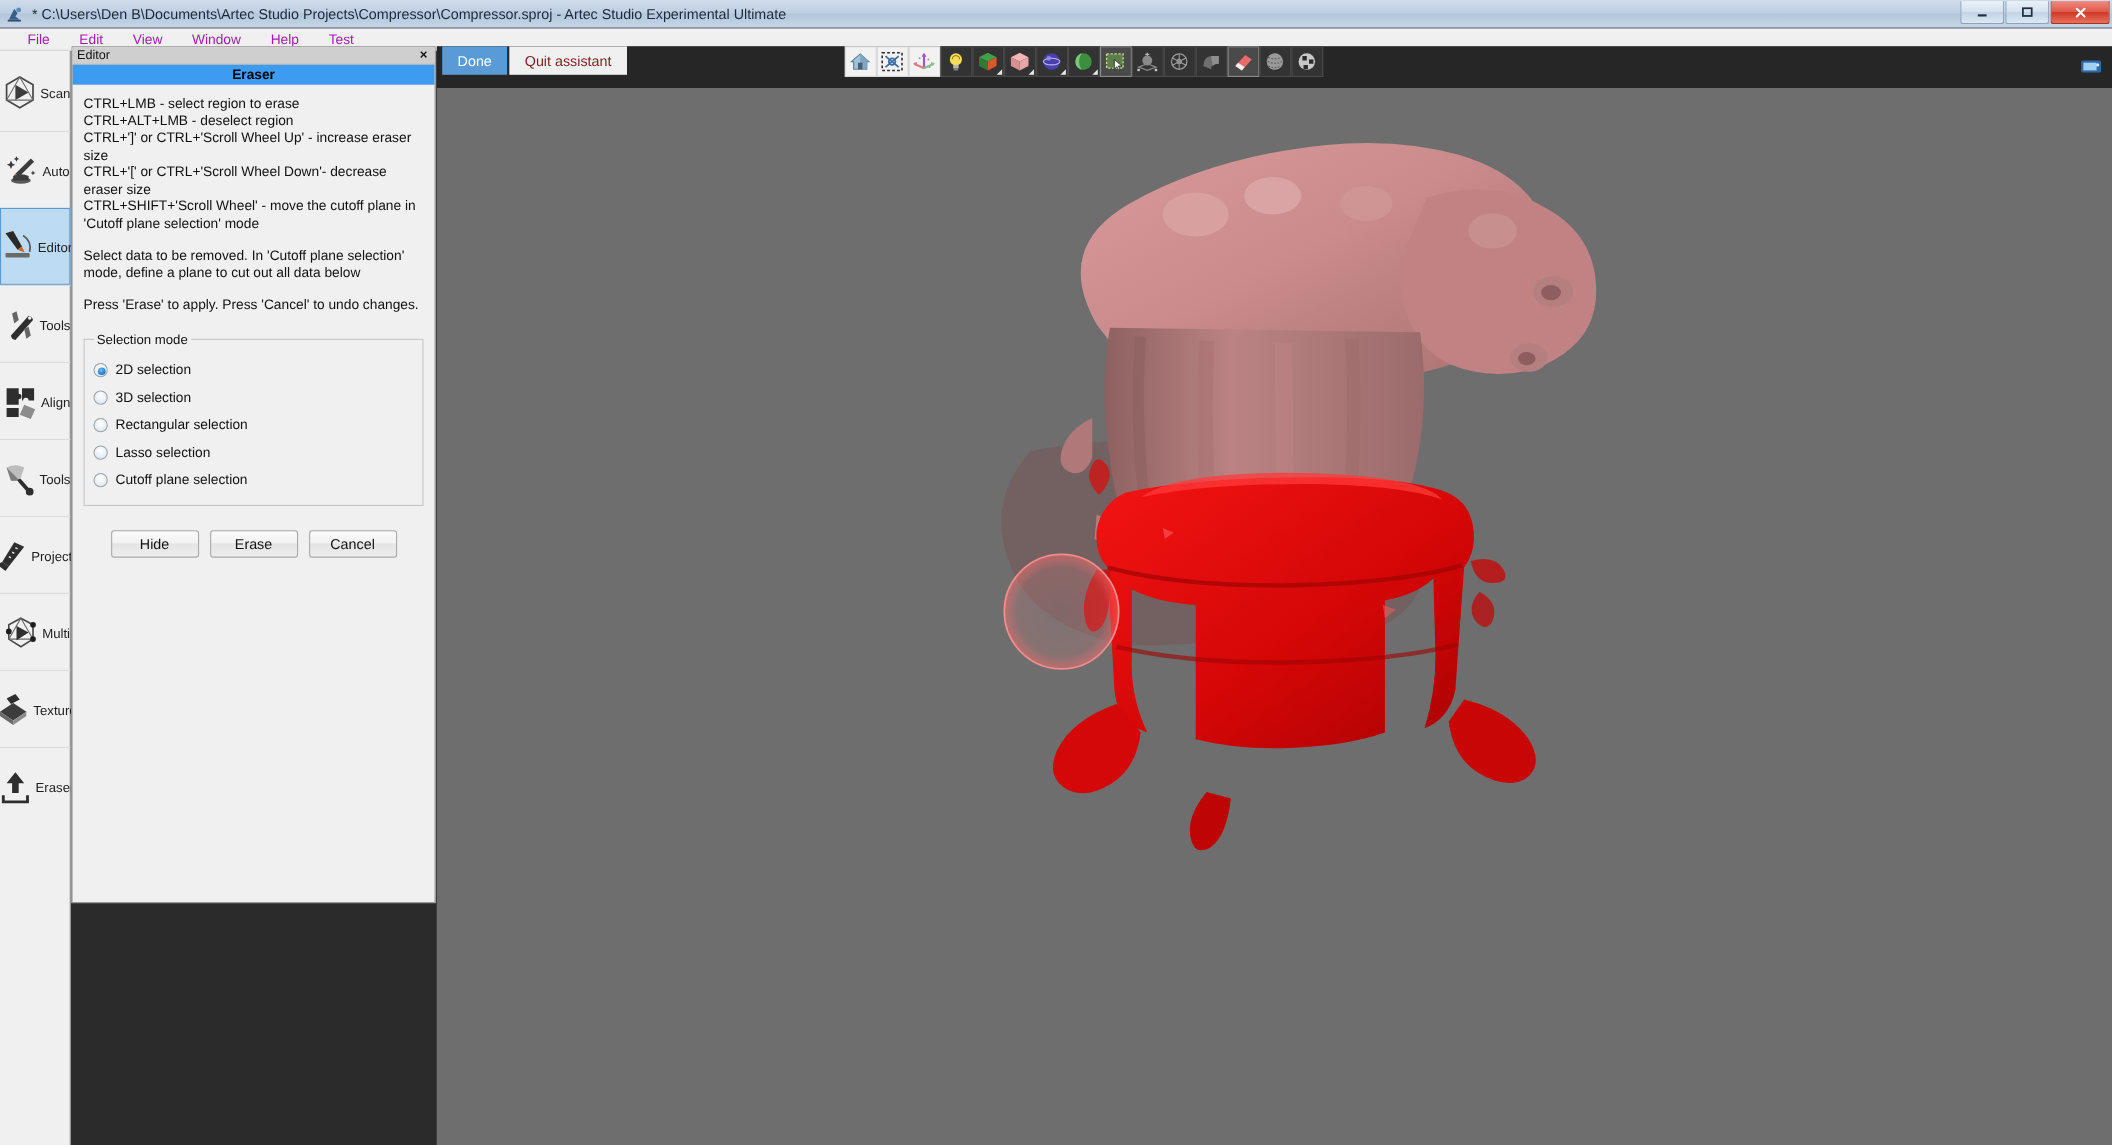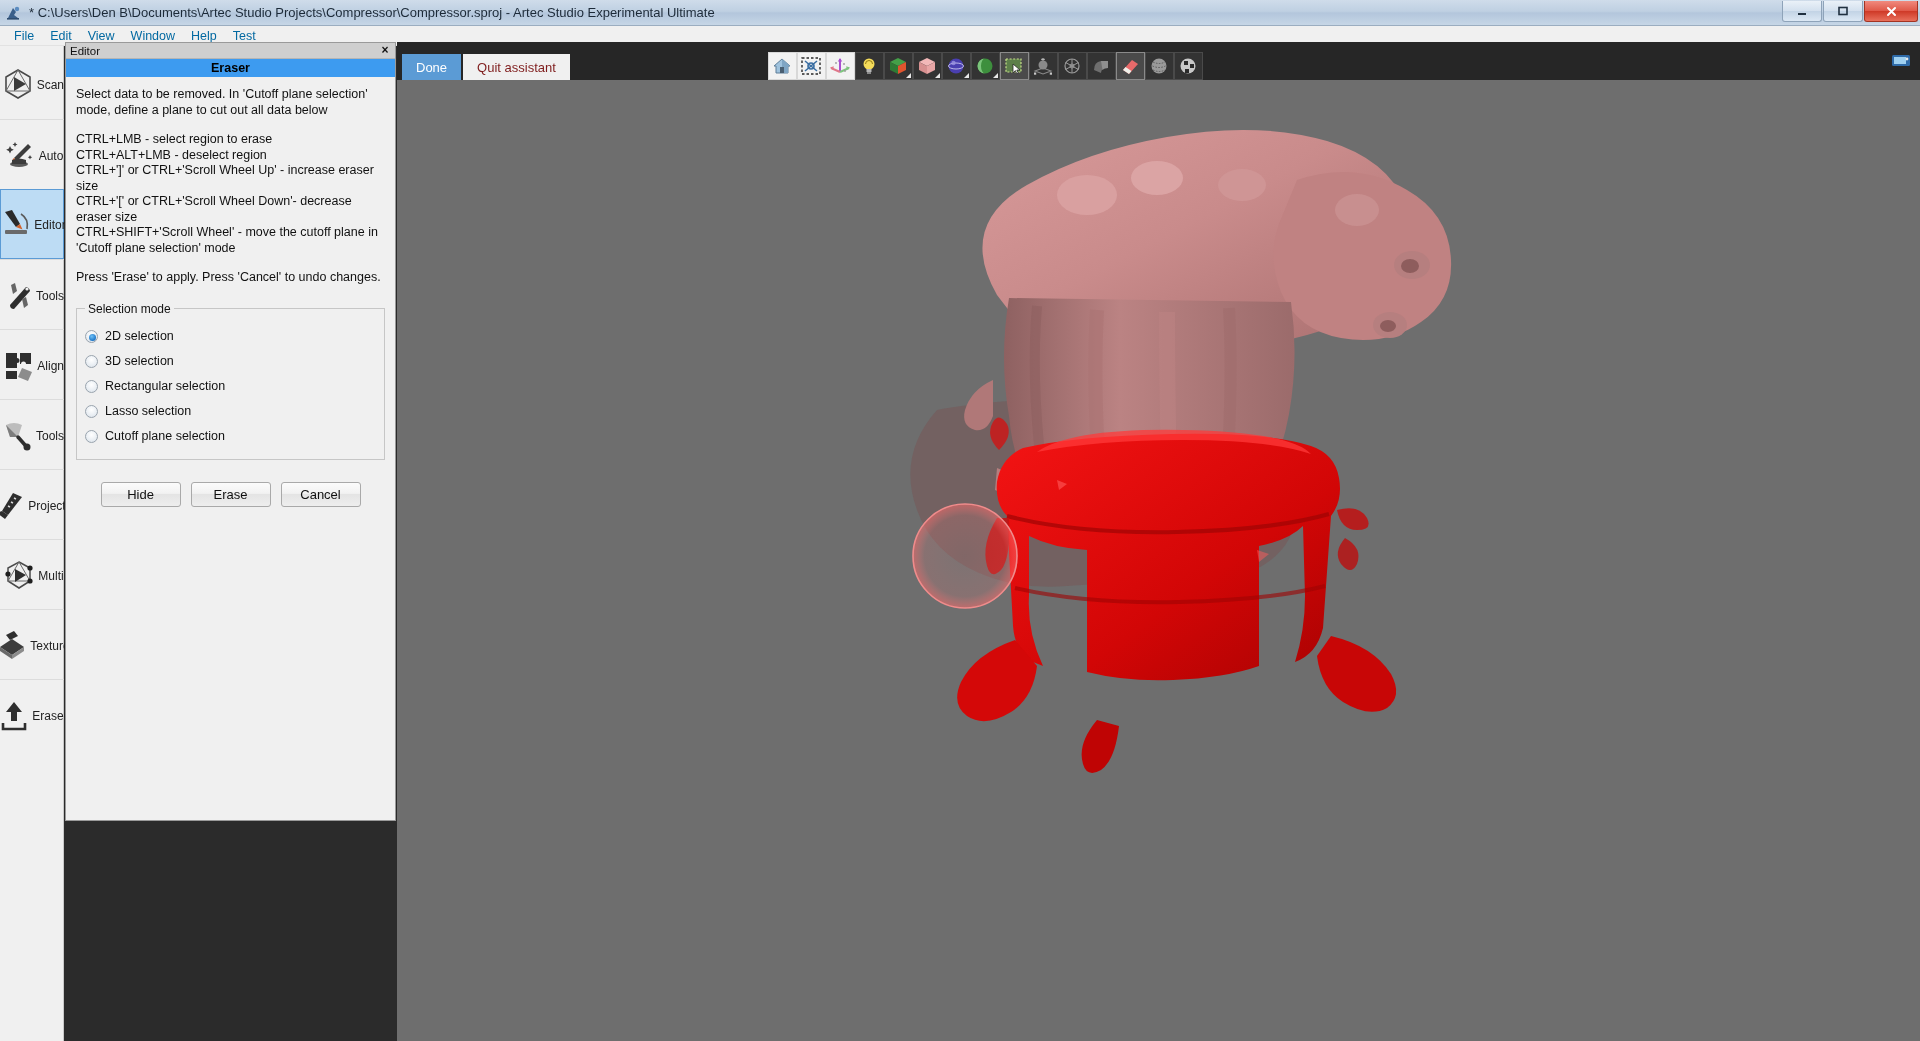--- a/index.html
+++ b/index.html
@@ -47,21 +47,21 @@
   .win-btn svg { display:block; }
 
   
   .menubar {
     position: absolute; left: 0; top: 26px; width: 1920px; height: 20px;
     background: #f0f0f0;
     border-bottom: 1px solid #e2e2e2;
     display: flex; align-items: center; padding-left: 6px;
   }
   .menu-item {
-    font-size: 12.5px; color: #0369a1; padding: 6px 8px; cursor: default;
+    font-size: 12.5px; color: #a21caf; padding: 6px 8px; cursor: default; margin-left: 11px;
   }
 
   
   .sidebar {
     position: absolute; left: 0; top: 46px; width: 64px; height: 995px;
     background: #f0f0f0;
     border-right: 1px solid #c9c9c9;
     padding-top: 3px;
   }
   .sb-item {
@@ -144,21 +144,21 @@
 
   
   .viewport {
     position: absolute; left: 397px; top: 42px; width: 1523px; height: 999px;
     background: #6e6e6e;
     overflow: hidden;
   }
   .vp-toolbar {
     position: absolute; left: 0; top: 0; width: 1523px; height: 38px;
     background: #262626;
-    display: flex; align-items: flex-end;
+    display: flex; align-items: flex-start;
   }
   .assist-btn {
     height: 26px; padding: 0 14px; margin-left: 5px;
     font-size: 13px; display: flex; align-items: center; justify-content: center;
     cursor: pointer; border: none;
   }
   .assist-btn.done { background: #5b9bd5; color: #ffffff; }
   .assist-btn.quit { background: #f0f0f0; color: #7f1d1d; margin-left: 2px; }
 
   .tool-group { display: flex; margin-left: 0; }
@@ -354,26 +354,26 @@
 
   <div class="dock">
     <div class="dock-title">
       <span class="t">Editor</span>
       <span class="dock-close">×</span>
     </div>
 
     <div class="panel-header">Eraser</div>
 
     <div class="panel-body">
-      <p class="desc">Select data to be removed. In 'Cutoff plane selection' mode, define a plane to cut out all data below</p>
       <p class="desc">CTRL+LMB - select region to erase
 CTRL+ALT+LMB - deselect region
 CTRL+']' or CTRL+'Scroll Wheel Up' - increase eraser size
 CTRL+'[' or CTRL+'Scroll Wheel Down'- decrease eraser size
 CTRL+SHIFT+'Scroll Wheel' - move the cutoff plane in 'Cutoff plane selection' mode</p>
+      <p class="desc">Select data to be removed. In 'Cutoff plane selection' mode, define a plane to cut out all data below</p>
       <p class="desc">Press 'Erase' to apply. Press 'Cancel' to undo changes.</p>
 
       <fieldset class="selmode">
         <legend>Selection mode</legend>
 
         <div class="radio-row">
           <span class="radio checked"></span>
           <span class="radio-label">2D selection</span>
         </div>
         <div class="radio-row">

